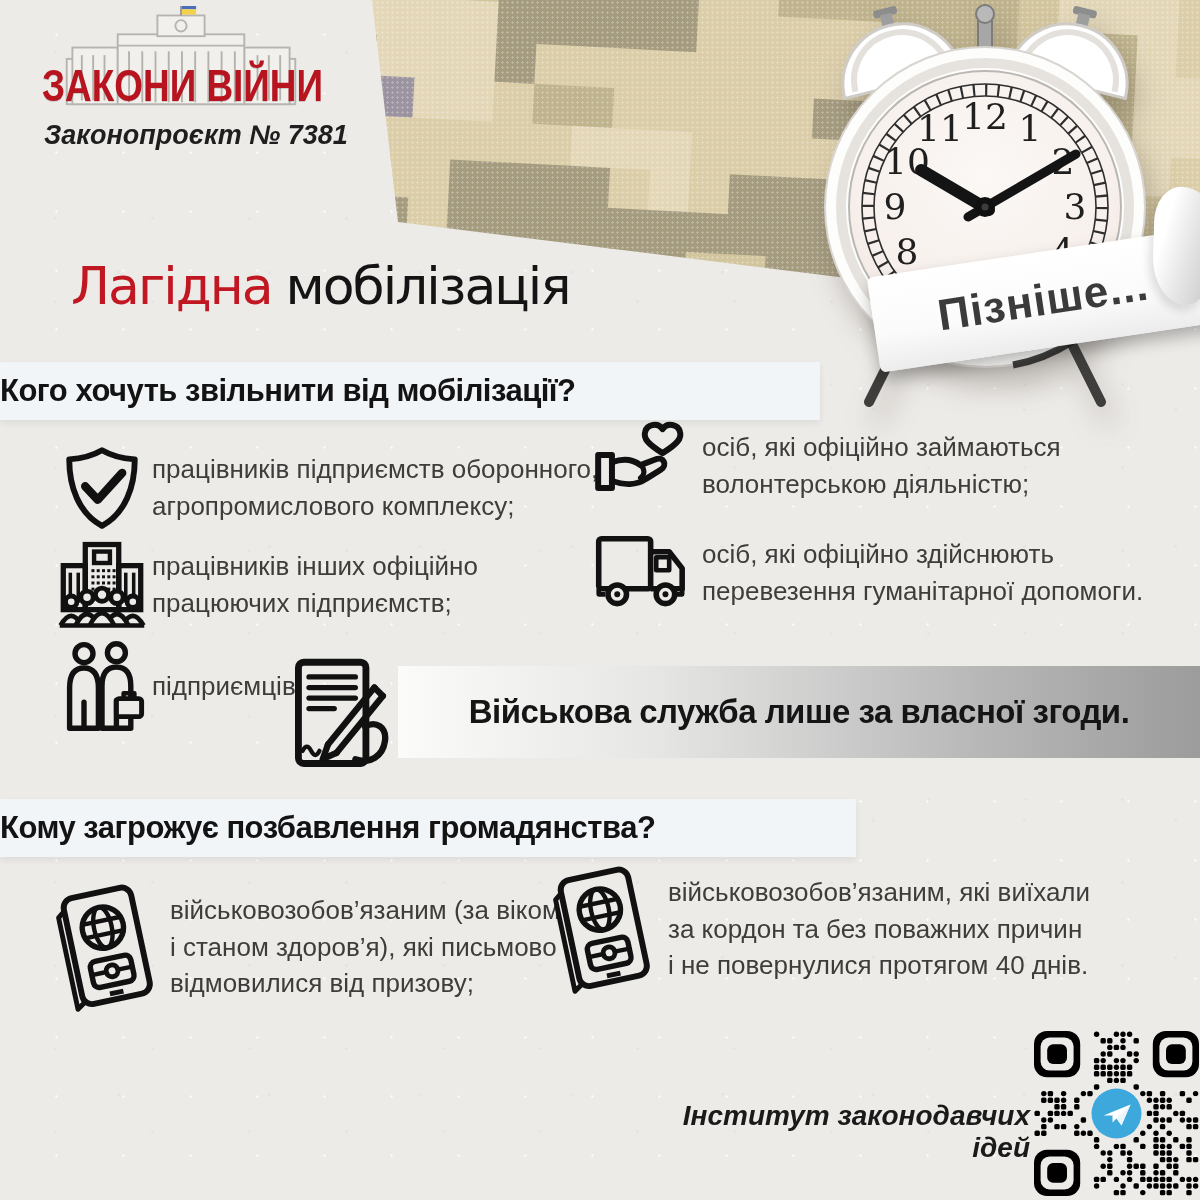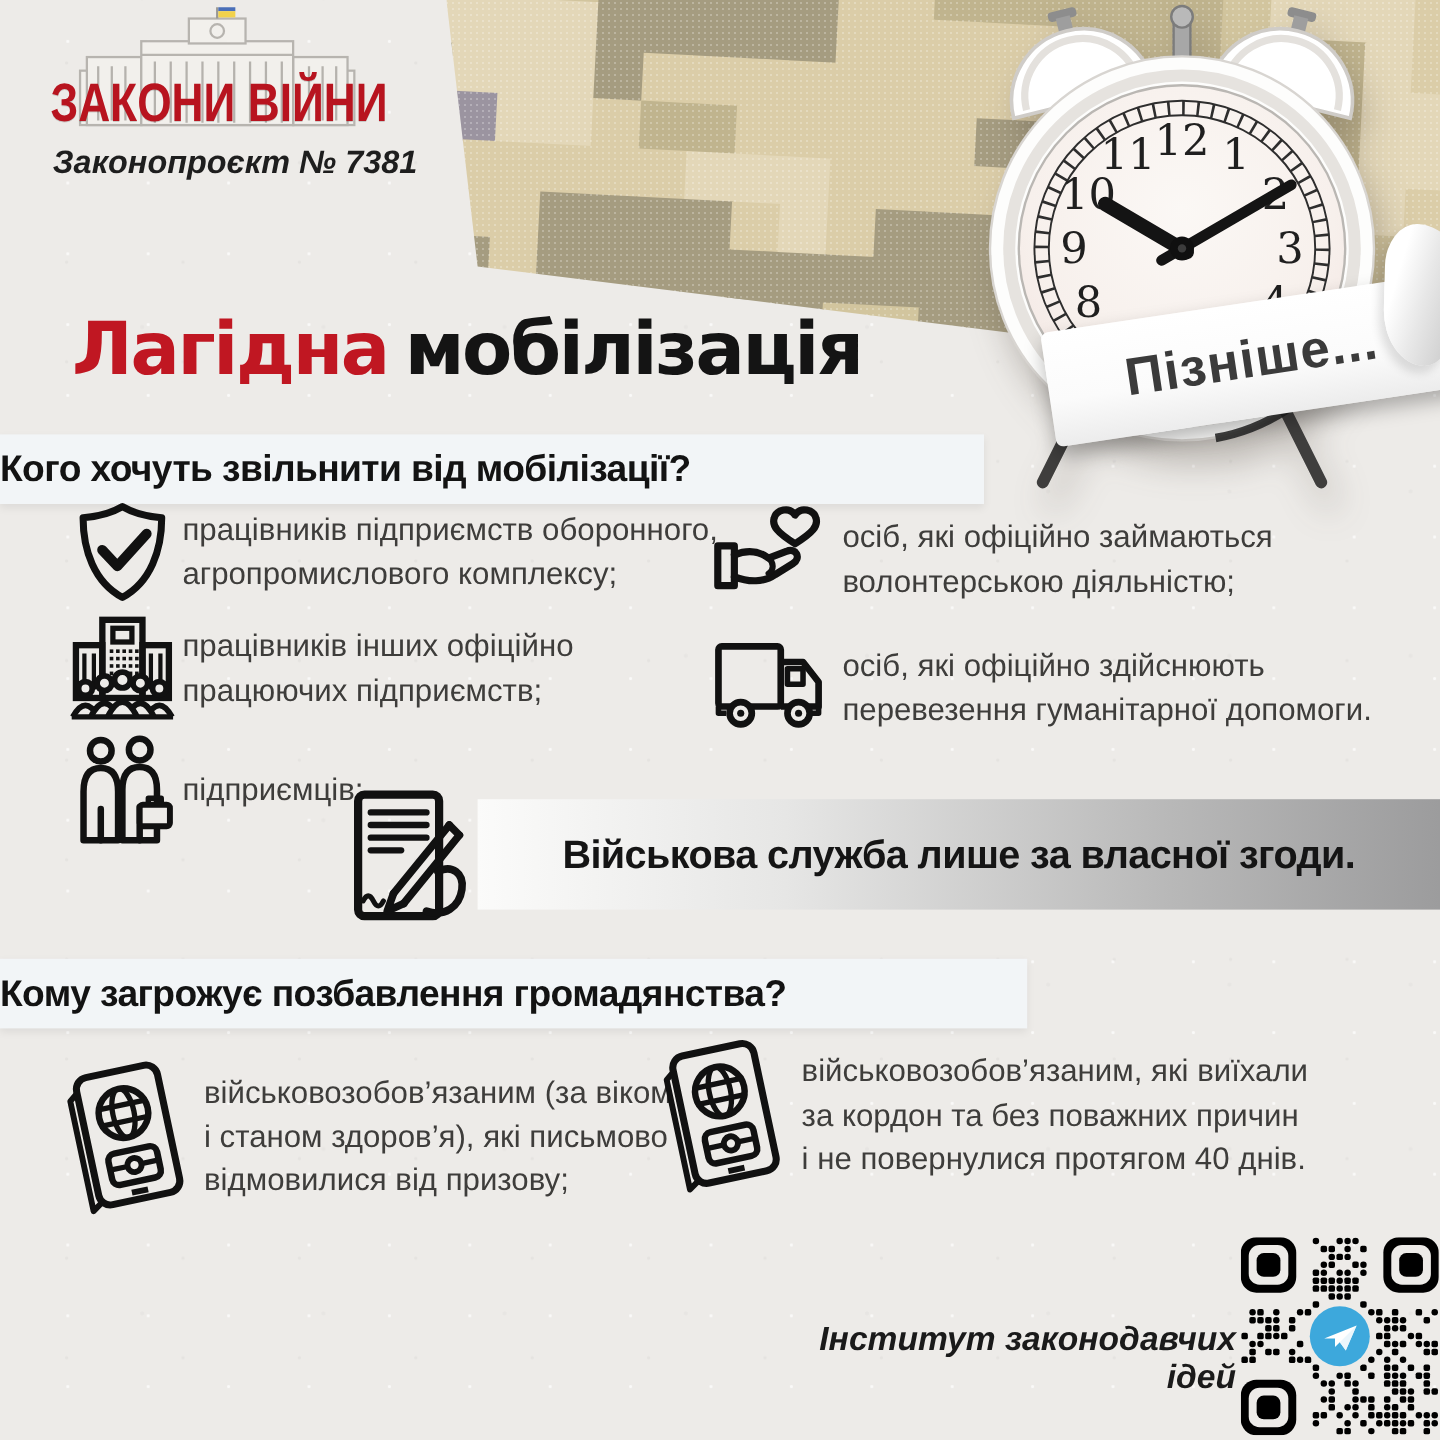--- a/index.html
+++ b/index.html
@@ -39,34 +39,34 @@
   
   .logo{position:absolute; left:40px; top:6px; width:290px; height:165px; z-index:4;}
   .parliament{position:absolute; left:22px; top:0; width:238px; height:102px;}
   .logo-title{position:absolute; top:54px; left:2px; white-space:nowrap;
         font-size:45px; font-weight:800; color:#b8141f; letter-spacing:0;
         transform:scaleX(0.82); transform-origin:left center;
         text-shadow:0 1px 0 rgba(0,0,0,0.15); font-family:"Liberation Sans",sans-serif;}
   .logo-subtitle{position:absolute; top:114px; left:4px; font-size:27px; font-style:italic;
         font-weight:600; color:#1e1e1e; white-space:nowrap;}
   
-  .main-title{position:absolute; left:60px; top:256px; z-index:4; margin:0;
-        font-family:"DejaVu Sans", sans-serif; font-weight:700; font-size:61px;
+  .main-title{position:absolute; left:71px; top:256px; z-index:4; margin:0;
+        font-family:"DejaVu Sans", sans-serif; font-weight:400; font-size:52px;
         letter-spacing:-2px; color:#141414; white-space:nowrap;}
   .main-title .accent{color:#c01722; margin-right:14px;}
   
   .band{position:absolute; left:0; height:58px; z-index:4; background:#f2f5f7;
         box-shadow:0 3px 7px rgba(0,0,0,0.07);
         display:flex; align-items:center; justify-content:flex-start;}
   .band span{font-size:31px; font-weight:700; color:#131313; letter-spacing:-0.5px;}
   .band1{top:362px; width:820px;}
   .band2{top:799px; width:856px; box-sizing:border-box;}
   
   .col{position:absolute; z-index:4;}
-  .col-s1-left{left:52px; top:416px; width:548px;}
+  .col-s1-left{left:52px; top:444px; width:548px;}
   .col-s1-right{left:590px; top:420px; width:585px;}
   .col-s2-left{left:42px; top:862px; width:565px;}
   .col-s2-right{left:538px; top:868px; width:650px;}
   .item{display:flex; align-items:center; margin-bottom:8px;}
   .item .ic{flex:0 0 100px; display:flex; align-items:center; justify-content:center;}
   .item p{margin:0; font-size:26px; line-height:1.42; color:#3e3d3b; white-space:pre-line;}
   .ic svg{display:block;}
   .tilt{transform:rotate(-12deg);}
   .gap-lg{margin-top:24px;}
   .gap-md{margin-top:18px;align-items:center;}

